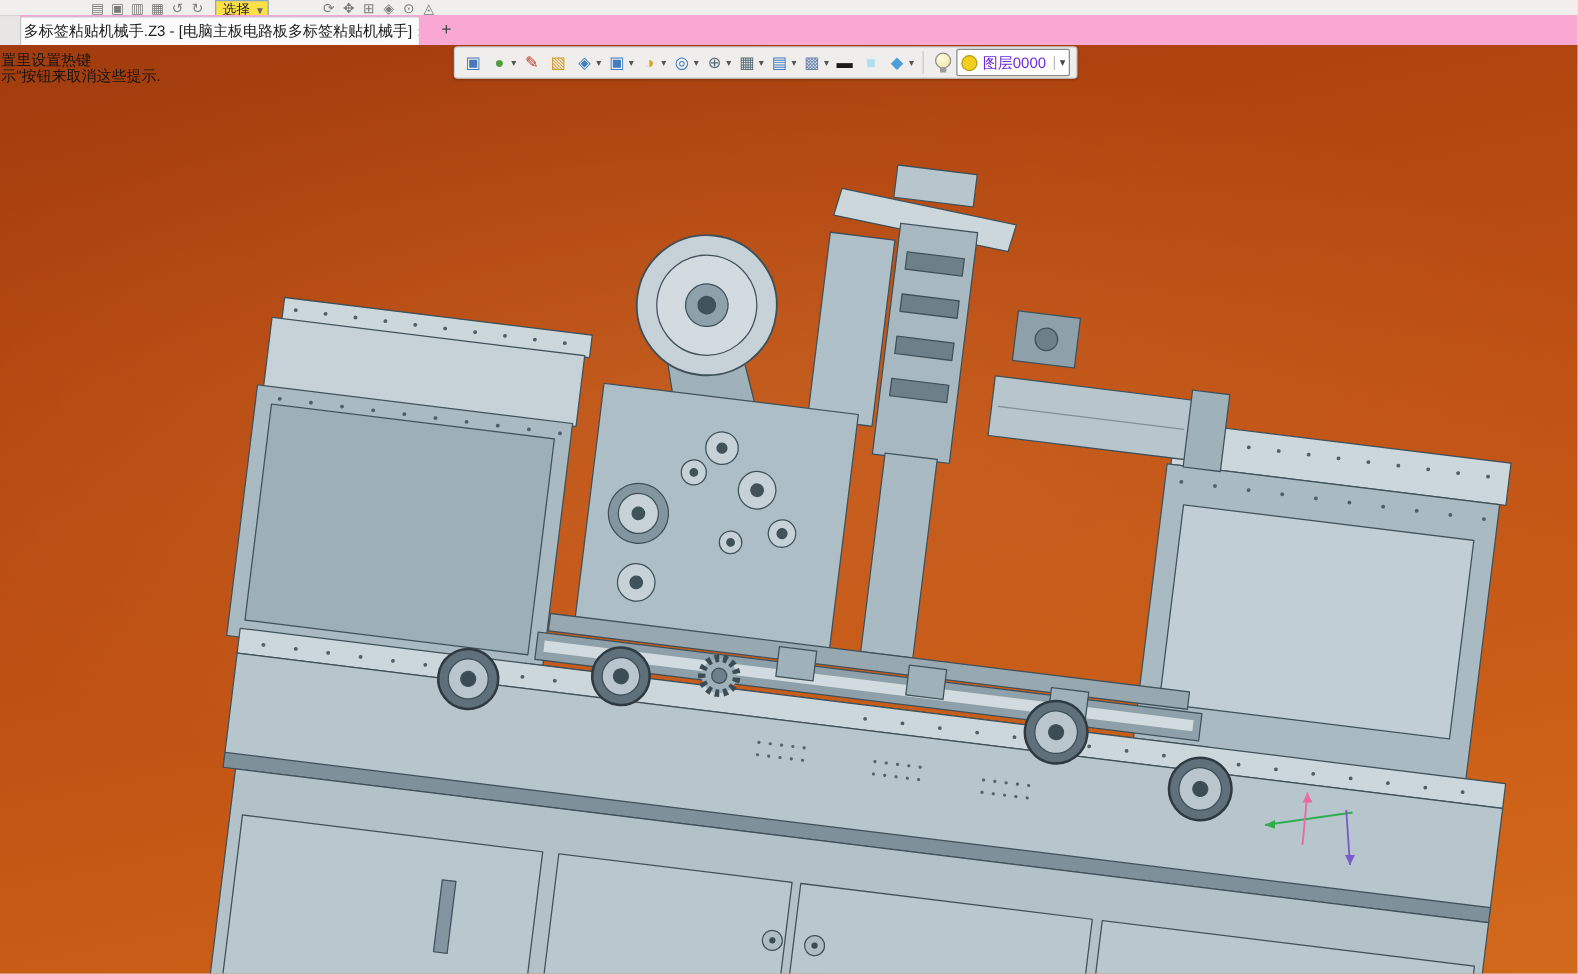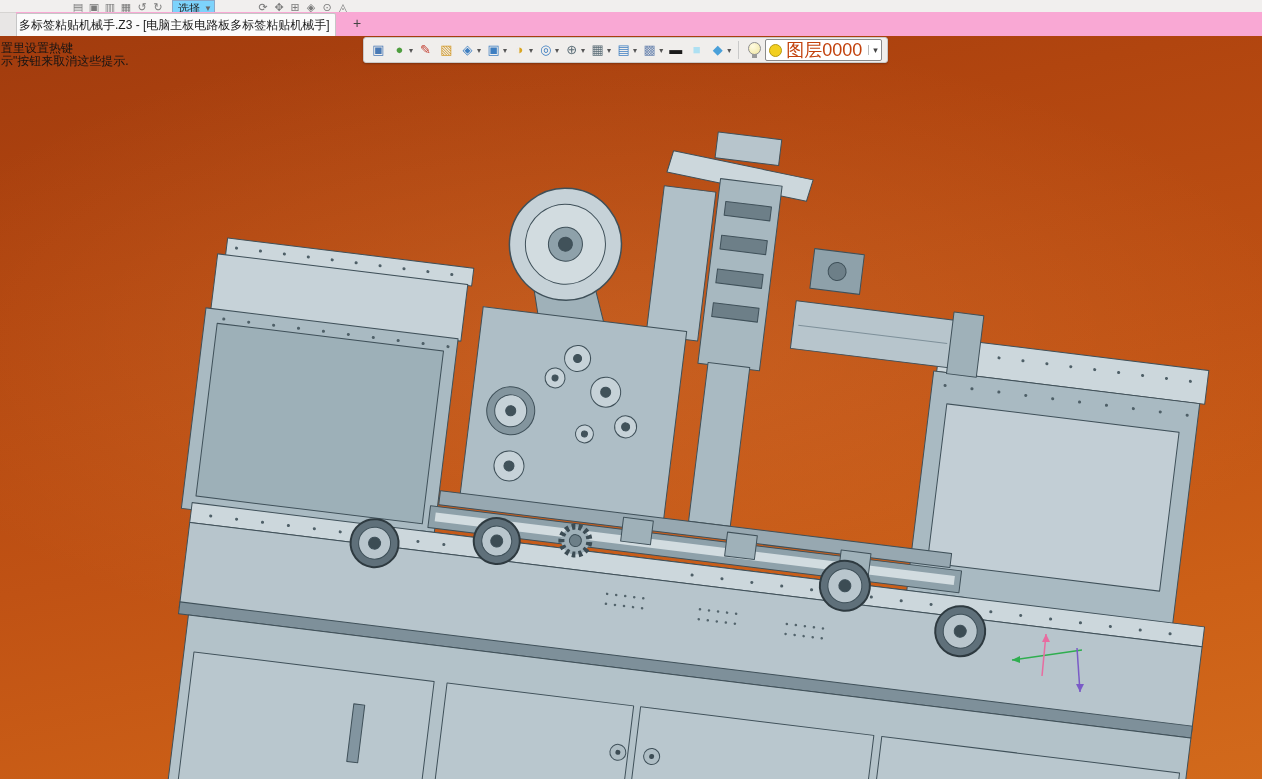--- a/index.html
+++ b/index.html
@@ -4,21 +4,21 @@
 <style>
   html,body{margin:0;padding:0;}
   body{width:1262px;height:779px;position:relative;overflow:hidden;
        font-family:"Liberation Sans","DejaVu Sans",sans-serif;background:#e8e6e5;}
 
   
   .topbar{position:absolute;left:0;top:0;width:1262px;height:12px;background:#f1efee;
           border-bottom:1px solid #d6d4d2;overflow:hidden;display:flex;align-items:flex-start;}
   .topbar .mini{font-size:11px;line-height:15px;color:#7b7b7b;width:16px;text-align:center;}
   .topbar .gap{width:70px;}
-  .top-select{margin-left:6px;height:16px;border:1px solid #8aa8c8;background:#7dd3fc;
+  .top-select{margin-left:6px;height:16px;border:1px solid #8aa8c8;background:#fde047;
               font-size:11px;line-height:14px;padding:0 14px 0 5px;color:#222;position:relative;}
   .top-select .sel-caret{position:absolute;right:2px;top:1px;font-size:8px;color:#666;}
 
   
   .tabbar{position:absolute;left:16px;top:12px;width:1262px;height:24px;background:#f9a8d4;
           border-bottom:1px solid #c6c6c6;}
   .doc-tab{position:absolute;left:0;top:1px;height:23px;width:318px;background:#fbfbfb;
            border:1px solid #c6c6c6;border-bottom:none;border-radius:2px 2px 0 0;
            display:flex;align-items:center;overflow:hidden;}
   .doc-tab .title{font-size:12px;color:#1c1c1c;white-space:nowrap;padding-left:2px;flex:1;}
@@ -43,21 +43,21 @@
   .vtoolbar .glyph{width:17px;text-align:center;font-size:13px;line-height:20px;}
   .vtoolbar .caret{font-size:8px;color:#555;margin-left:1px;}
   .vtoolbar .sep{width:1px;height:18px;background:#c9c9c9;margin:0 4px;}
   .bulb{width:18px;height:20px;position:relative;}
   .bulb::before{content:"";position:absolute;left:3px;top:2px;width:11px;height:11px;border-radius:50%;
                 background:radial-gradient(circle at 35% 30%,#fffbe2,#f0e6a0);border:1px solid #8f8f8f;}
   .bulb::after{content:"";position:absolute;left:7px;top:14px;width:5px;height:4px;background:#9a9a9a;}
   .layer-combo{display:flex;align-items:center;height:20px;background:#fff;border:1px solid #8a8a8a;
                border-radius:2px;padding:0 3px;gap:4px;}
   .layer-dot{width:11px;height:11px;border-radius:50%;background:#f2cf1f;border:1px solid #b89a12;}
-  .layer-combo .val{font-size:18px;color:#c2410c;white-space:nowrap;}
+  .layer-combo .val{font-size:12px;color:#6d28d9;white-space:nowrap;}
   .layer-combo .caret{font-size:9px;color:#444;border-left:1px solid #bbb;padding-left:4px;margin-left:2px;}
 </style>
 </head>
 <body>
 
 <div class="topbar">
   <span class="gap"></span>
   <span style="display:flex;">
       <span class="mini">▤</span>
       <span class="mini">▣</span>

